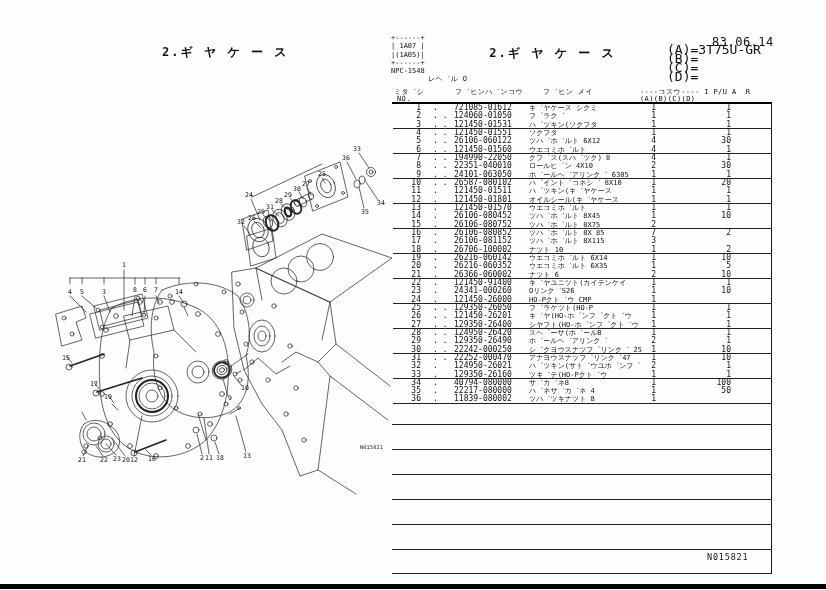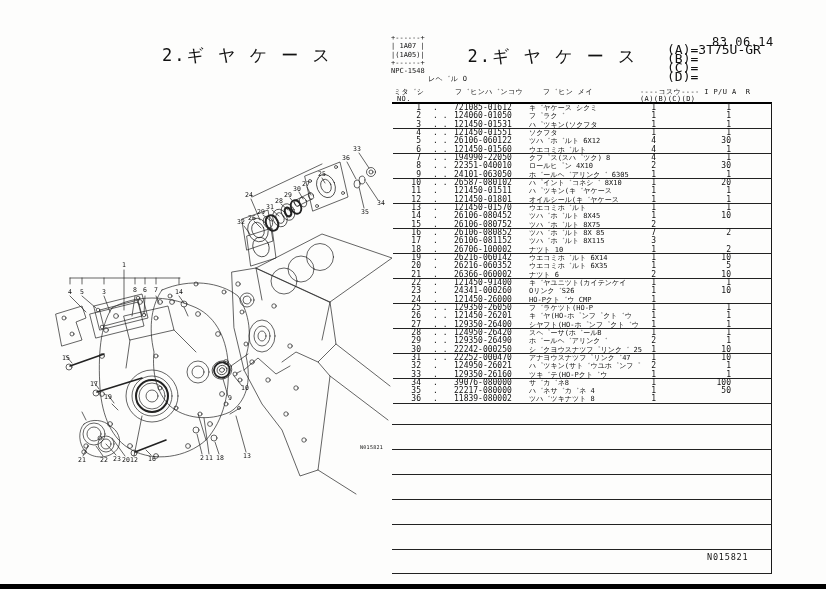--- a/index.html
+++ b/index.html
@@ -1,20 +1,20 @@
 <!DOCTYPE html>
 <html><head>
 <meta charset="utf-8">
 <style>
   html,body{margin:0;padding:0}
   body{width:826px;height:590px;background:#fdfdfc;position:relative;overflow:hidden;
        font-family:"DejaVu Sans Mono","Liberation Mono",monospace;color:#111}
   .abs{position:absolute}
   
-  .page-title{font-size:17px;font-weight:normal;letter-spacing:2px;white-space:pre}
+  .page-title{font-size:12px;font-weight:bold;letter-spacing:2px;white-space:pre}
   .fiche-box{font-size:7px;line-height:8.3px;white-space:pre;margin:0}
   .date{font-size:12px;letter-spacing:.5px}
   .model-line{font-size:13px;line-height:9px;white-space:pre}
   .hdr{font-size:7px;white-space:pre;letter-spacing:.4px}
   
   .thead-underline{left:392px;top:102px;width:380px;height:2px;background:#000}
   .right-border{left:771px;top:103px;width:1px;height:470px;background:#1a1a1a}
   .tbody{left:393px;top:104px;width:379px}
   .trow{position:relative;height:8.34px;box-sizing:border-box}
   .trow:nth-child(3n){border-bottom:1px solid #222}
@@ -556,21 +556,21 @@
       <span class="c-no">33</span>
       <span class="c-lvl">.</span>
       <span class="c-pn">129350-26160</span>
       <span class="c-name">ツキ゛テ(HO-Pクト゛ウ</span>
       <span class="c-qty">1</span>
       <span class="c-pu">1</span>
     </div>
     <div class="trow">
       <span class="c-no">34</span>
       <span class="c-lvl">.</span>
-      <span class="c-pn">39076-080000</span>
+      <span class="c-pn">40794-080000</span>
       <span class="c-name">サ゛カ゛ネ8</span>
       <span class="c-qty">1</span>
       <span class="c-pu">100</span>
     </div>
     <div class="trow">
       <span class="c-no">35</span>
       <span class="c-lvl">.</span>
       <span class="c-pn">22217-080000</span>
       <span class="c-name">ハ゛ネサ゛カ゛ネ 4</span>
       <span class="c-qty">1</span>

